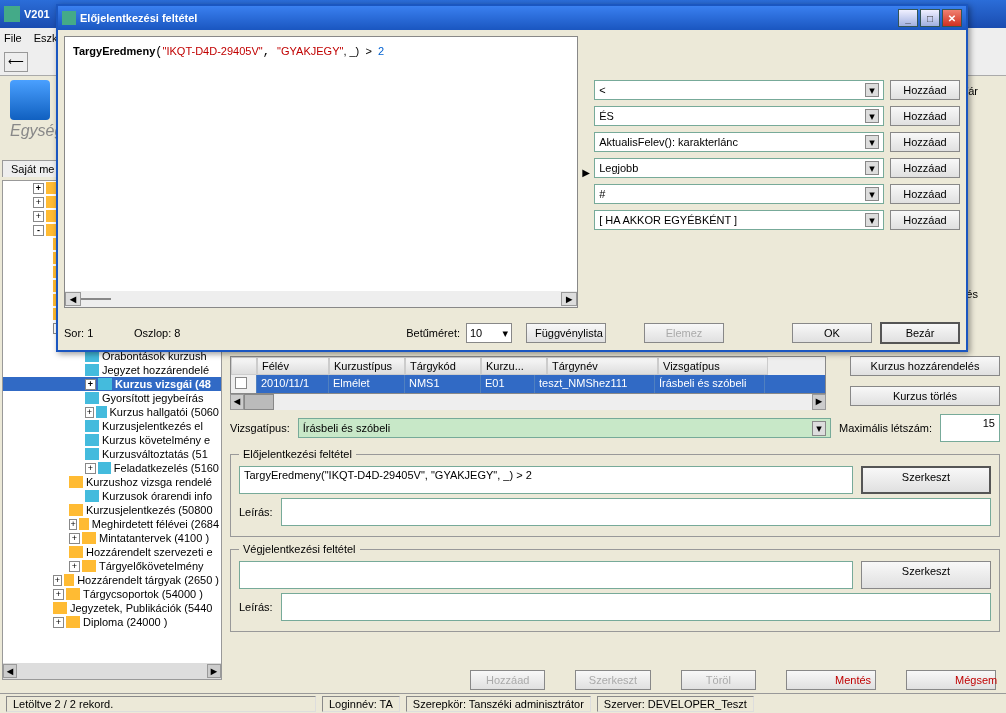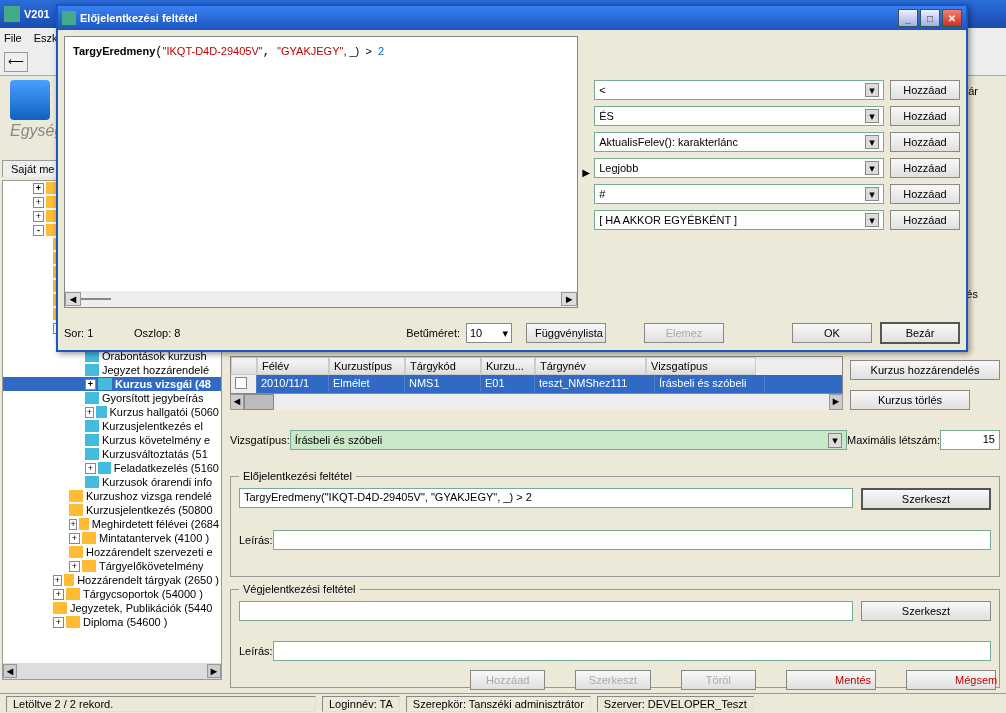--- a/index.html
+++ b/index.html
@@ -38,24 +38,24 @@
 .grid-header { display:flex; background:#eee; }
 .grid-header div { border:1px solid #ccc; padding:2px 4px; background:linear-gradient(#f8f8f8,#ddd); }
 .grid-row { display:flex; background:#316ac5; color:white; }
 .grid-row .chk { width:26px; background:#eee; }
 .grid-row div { padding:2px 4px; border-right:1px solid #5080c0;}
 .grid-scroll { height:16px; background:#eee; display:flex; }
 .side-buttons { display:flex; flex-direction:column; gap:10px; }
 .btn { border:1px solid #888; background:linear-gradient(#f8f8f8,#e0e0e0); padding:3px 8px; text-align:center; cursor:default; }
 .btn.red { color:#c00000;padding-left:48px; }
 
-.field-row { display:flex; align-items:center; gap:0; margin:20px 0; }
+.field-row { display:flex; align-items:center; gap:8px; margin:4px 0; }
 .field-row label { }
 .green-select { flex:1; background:#c8e8c8; border:1px solid #7a9; height:20px; }
-.inputbox { border:1px solid #7a9; background:white; height:20px; padding:2px 4px; }
+.inputbox { border:1px solid #7a9; background:white; height:28px; padding:2px 4px; }
 fieldset { border:1px solid #999; padding:6px 8px; margin:6px 0; }
 fieldset legend { padding:0 4px; }
 
 .bottom-buttons { position:absolute; bottom:6px; left:240px; right:4px; display:flex; gap:30px; justify-content:flex-end; }
 .bottom-buttons .btn { width:90px; }
 .bottom-buttons .btn.disabled { color:#aaa; }
 
 .status-bar { position:absolute; bottom:0; left:0; right:0; height:20px; background:#ece9d8; border-top:1px solid #999; display:flex; align-items:center; padding:0 6px; }
 .status-bar .cell { border:1px inset #ddd; padding:1px 6px; margin-right:6px; }
 
@@ -198,30 +198,30 @@
         </div>
         <div class="tree-item indent4">
           <span class="ico2"></span>
           <span>Kurzusváltoztatás (51</span>
         </div>
         <div class="tree-item indent4">
           <span class="expander">+</span>
           <span class="ico2"></span>
           <span>Feladatkezelés (5160</span>
         </div>
+        <div class="tree-item indent3">
+          <span class="ico"></span>
+          <span>Kurzushoz vizsga rendelé</span>
+        </div>
         <div class="tree-item indent4">
           <span class="ico2"></span>
           <span>Kurzusok órarendi info</span>
         </div>
         <div class="tree-item indent3">
           <span class="ico"></span>
-          <span>Kurzushoz vizsga rendelé</span>
-        </div>
-        <div class="tree-item indent3">
-          <span class="ico"></span>
           <span>Kurzusjelentkezés (50800</span>
         </div>
         <div class="tree-item indent3">
           <span class="expander">+</span>
           <span class="ico"></span>
           <span>Meghirdetett félévei (2684</span>
         </div>
         <div class="tree-item indent3">
           <span class="expander">+</span>
           <span class="ico"></span>
@@ -246,40 +246,40 @@
           <span class="ico"></span>
           <span>Tárgycsoportok (54000  )</span>
         </div>
         <div class="tree-item indent2">
           <span class="ico"></span>
           <span>Jegyzetek, Publikációk (5440</span>
         </div>
         <div class="tree-item indent2">
           <span class="expander">+</span>
           <span class="ico"></span>
-          <span>Diploma (54600  )</span>
+          <span>Diploma (24000  )</span>
         </div>
       </div>
     <div class="tree-scroll">
       <span style="width:14px;border:1px solid #999;background:#ccc;text-align:center;">◄</span>
       <span style="flex:1"></span>
       <span style="width:14px;border:1px solid #999;background:#ccc;text-align:center;">►</span>
     </div>
   </div>
 
   <div class="content-area">
-    <div style="display:flex; gap:7px;align-items:flex-end;">
+    <div style="display:flex; gap:24px;">
       <div style="flex:1;">
         <div class="grid">
           <div class="grid-header" id="grid-header">
               <div style="width: 26px;"></div>
               <div style="width: 72px;">Félév</div>
               <div style="width: 76px;">Kurzustípus</div>
               <div style="width: 76px;">Tárgykód</div>
-              <div style="width: 54px;">Kurzu...</div>
+              <div style="width: 66px;">Kurzu...</div>
               <div style="width: 111px;">Tárgynév</div>
               <div style="width: 110px;">Vizsgatípus</div>
             </div>
           <div class="grid-row" id="grid-row">
               <div class="chk" style="width: 26px;"><span style="display:inline-block;width:12px;height:12px;border:1px solid #888;background:white;"></span></div>
               <div style="width: 72px;">2010/11/1</div>
               <div style="width: 76px;">Elmélet</div>
               <div style="width: 76px;">NMS1</div>
               <div style="width: 54px;">E01</div>
               <div style="width: 120px;">teszt_NMShez111</div>
@@ -288,21 +288,21 @@
         </div>
         <div class="grid-scroll">
           <span style="width:14px;border:1px solid #999;background:#ccc;text-align:center;">◄</span>
           <span style="width:30px;background:#bbb; border:1px solid #888;"></span>
           <span style="flex:1"></span>
           <span style="width:14px;border:1px solid #999;background:#ccc;text-align:center;">►</span>
         </div>
       </div>
       <div class="side-buttons">
         <div class="btn" style="width:150px">Kurzus hozzárendelés</div>
-        <div class="btn" style="width:120px">Kurzus törlés</div>
+        <div class="btn" style="width:150px">Kurzus törlés</div>
       </div>
     </div>
 
     <div class="field-row">
       <label>Vizsgatípus:</label>
       <div class="green-select" style="display:flex;align-items:center;justify-content:space-between;padding:0 4px;">
         <span>Írásbeli és szóbeli</span>
         <span class="arrow" style="border:1px solid #888;background:#ddd;width:14px;text-align:center;">▾</span>
       </div>
       <label>Maximális létszám:</label>

